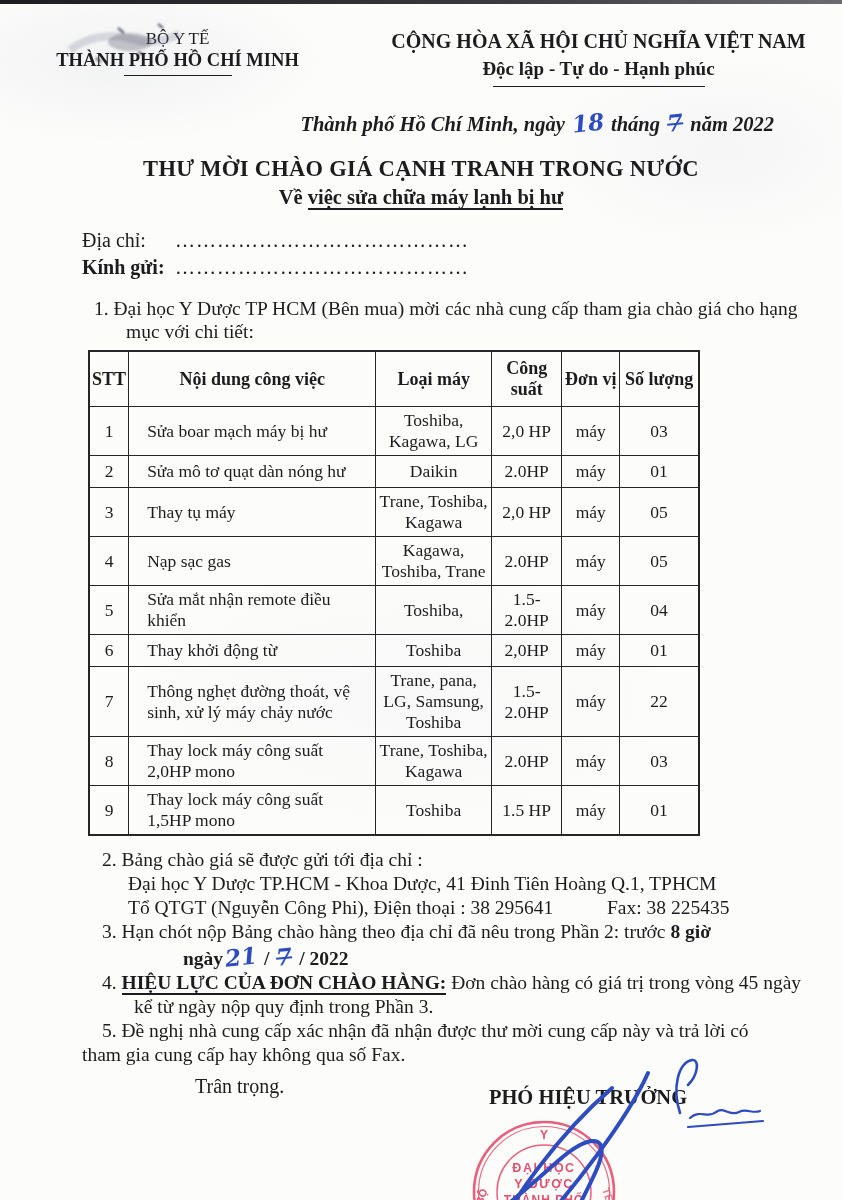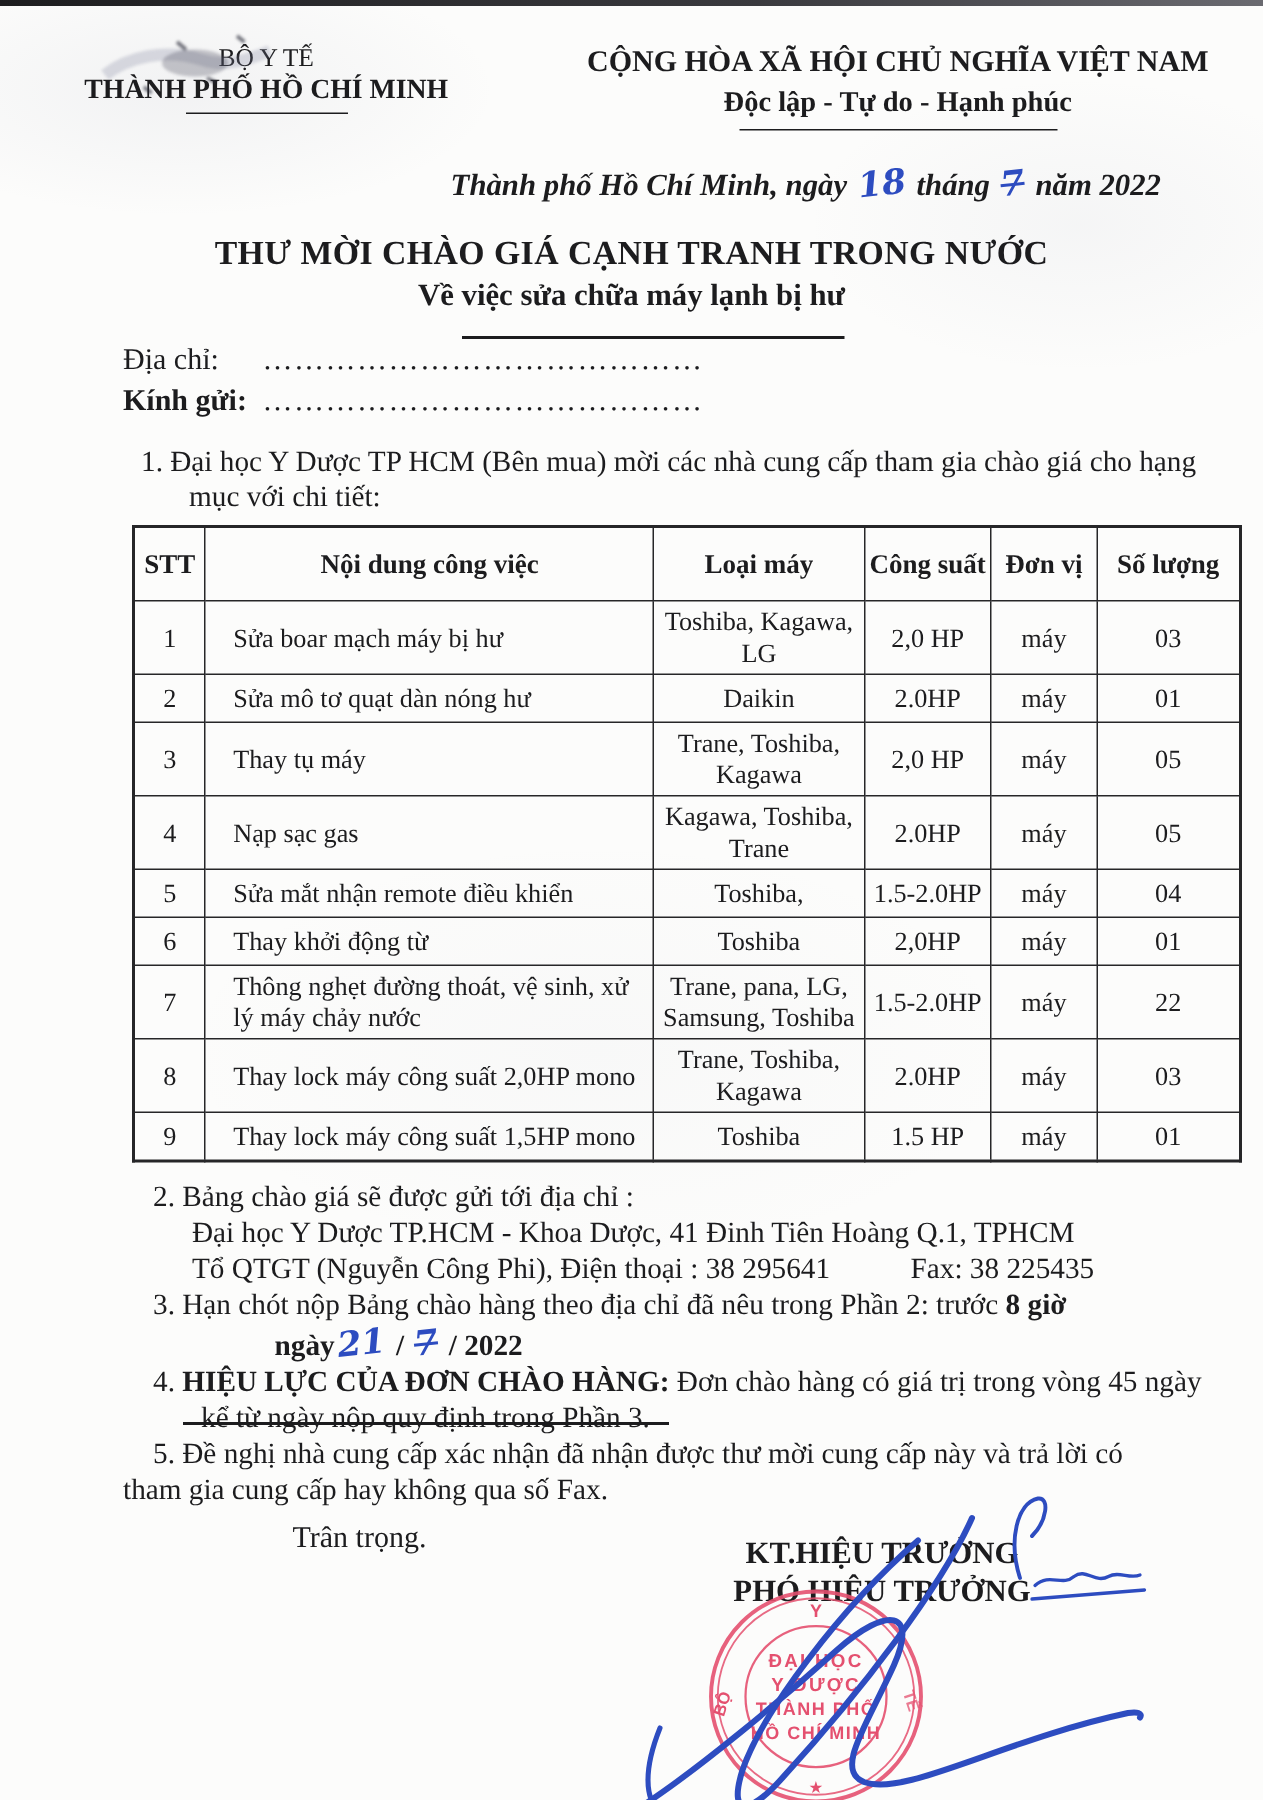--- a/index.html
+++ b/index.html
@@ -25,31 +25,31 @@
   .hdr-right .r1{font-size:20px;font-weight:bold;}
   .hdr-right .r2{font-size:19px;font-weight:bold;margin-top:3px;}
   .hdr-rule-r{width:212px;border-bottom:1.6px solid #1c1c1e;margin:4px auto 0;}
   
   .dateline{margin-top:22px;text-align:right;padding-right:68px;font-size:20.5px;font-style:italic;font-weight:bold;}
   .hand{font-family:"DejaVu Serif",serif;color:#2d4cc0;font-weight:bold;font-style:italic;display:inline-block;transform:rotate(-6deg);font-size:23px;padding:0 2px;}
   .hand.crossed{text-decoration:line-through;text-decoration-thickness:1.5px;}
   
   .title{margin-top:20px;text-align:center;font-size:22.5px;font-weight:bold;letter-spacing:.3px;}
   .subtitle{margin-top:4px;text-align:center;font-size:20.5px;font-weight:bold;}
-  .u{border-bottom:2px solid #1c1c1e;padding-bottom:16px;}
+  .u{border-bottom:2px solid #1c1c1e;padding-bottom:0;}
   
   .content{margin:0 30px 0 88px;}
   .recipient{margin-top:18px;margin-left:82px;font-size:20px;line-height:1.35;}
   .recipient .lab{display:inline-block;width:88px;}
   .recipient .b{font-weight:bold;}
   .dots{letter-spacing:1px;}
   
   .para{font-size:19.5px;line-height:1.22;}
   .intro{margin-top:16px;margin-left:6px;padding-left:32px;text-indent:-32px;width:700px;}
-  table.quote{border-collapse:collapse;width:740px;margin-top:6px;border:2.2px solid #262628;}
+  table.quote{border-collapse:collapse;width:612px;margin-top:6px;border:2.2px solid #262628;}
   table.quote th,table.quote td{border:1.4px solid #262628;font-size:17.5px;padding:3px 3px;text-align:center;vertical-align:middle;}
   table.quote th{font-weight:bold;font-size:18px;padding:6px 2px;height:36px;}
   table.quote td.c1{text-align:left;padding-left:18px;padding-right:8px;}
   table.quote .c0{width:6.5%;} table.quote .c1{width:40.5%;} table.quote .c2{width:19%;}
   table.quote .c3{width:11.5%;} table.quote .c4{width:9.5%;} table.quote .c5{width:13%;}
   table.quote td{height:25px;}
   .plist{margin-top:12px;}
   .pl{margin-left:14px;}
   .pl2{margin-left:40px;}
   .pl-rel{position:relative;}
@@ -221,21 +221,20 @@
       <div class="p4">
         <span>4. </span><span class="b u">HIỆU LỰC CỦA ĐƠN CHÀO HÀNG:</span><span> Đơn chào hàng có giá trị trong vòng 45 ngày kể từ ngày nộp quy định trong Phần 3.</span>
       </div>
       <div class="p5">5. Đề nghị nhà cung cấp xác nhận đã nhận được thư mời cung cấp này và trả lời có tham gia cung cấp hay không qua số Fax.</div>
     </div>
   </div>
 
   <div class="sign-area">
     <div class="closing">Trân trọng.</div>
     <div class="signoff">
-      <div>KT.HIỆU TRƯỞNG</div>
       <div>PHÓ HIỆU TRƯỞNG</div>
     </div>
 
     <svg class="stamp" viewBox="0 0 152 152">
       <circle cx="76" cy="76" r="70" fill="none" stroke="#e4506f" stroke-width="2.6" opacity="0.9"></circle>
       <circle cx="76" cy="76" r="65.5" fill="none" stroke="#e4506f" stroke-width="1.2" opacity="0.85"></circle>
       <circle cx="76" cy="76" r="47" fill="none" stroke="#e4506f" stroke-width="1.5" opacity="0.9"></circle>
       <text x="76" y="23" text-anchor="middle" font-family="Liberation Sans, sans-serif" font-size="12" font-weight="bold" fill="#e4506f">Y</text>
       <text x="17" y="82" text-anchor="middle" transform="rotate(-72 17 82)" font-family="Liberation Sans, sans-serif" font-size="11" font-weight="bold" fill="#e4506f">BỘ</text>
       <text x="136" y="80" text-anchor="middle" transform="rotate(72 136 80)" font-family="Liberation Sans, sans-serif" font-size="11" font-weight="bold" fill="#e4506f" opacity="0.75">TẾ</text>

